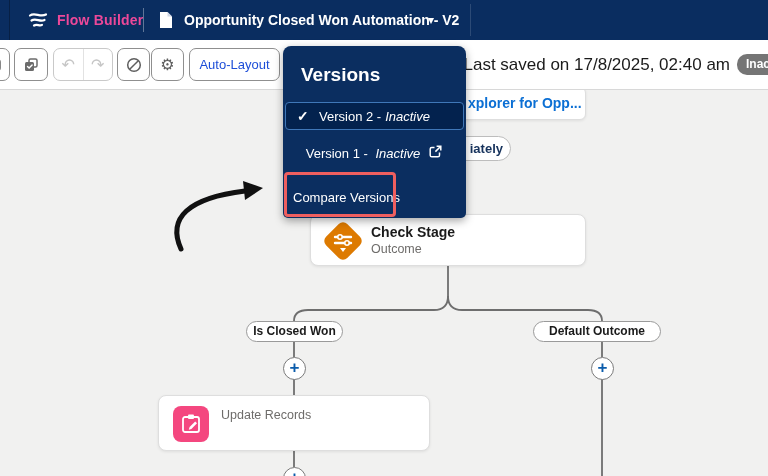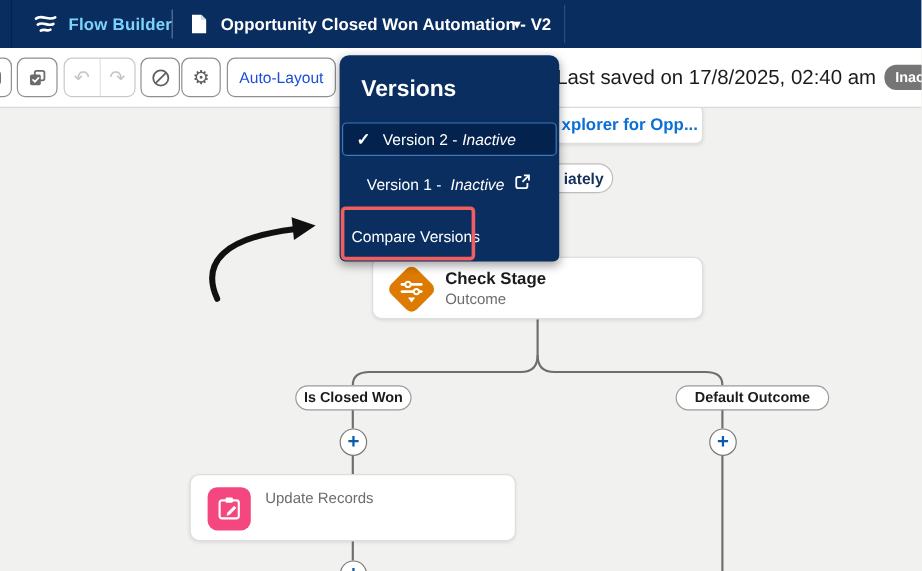--- a/index.html
+++ b/index.html
@@ -3,21 +3,21 @@
 <meta charset="utf-8">
 <style>
   * { margin:0; padding:0; box-sizing:border-box; }
   html,body { width:768px; height:476px; overflow:hidden; }
   body { position:relative; font-family:"Liberation Sans", sans-serif; background:#f1f1f0; }
 
   
   .navbar { position:absolute; left:0; top:0; width:768px; height:40px; background:#0a2d60; z-index:4; display:flex; align-items:center; }
   .nav-edge-line { position:absolute; left:9px; top:0; width:1px; height:40px; background:rgba(0,0,0,.28); }
   .nav-flow-icon { position:absolute; left:27px; top:10px; }
-  .nav-app-label { position:absolute; left:57px; top:0; line-height:40px; color:#7dd3fc; font-size:14px; font-weight:600; letter-spacing:.2px; }
+  .nav-app-label { position:absolute; left:57px; top:0; line-height:40px; color:#ec4899; font-size:14px; font-weight:600; letter-spacing:.2px; }
   .nav-divider { position:absolute; left:143px; top:8px; width:1px; height:24px; background:rgba(255,255,255,.35); }
   .nav-doc-icon { position:absolute; left:159px; top:12px; }
   .nav-flow-title { position:absolute; left:184px; top:0; line-height:40px; color:#fff; font-size:14px; font-weight:600; }
   .nav-caret { position:absolute; left:428px; top:0; line-height:40px; color:#fff; font-size:12px; }
   .nav-section-line { position:absolute; left:470px; top:4px; width:1px; height:32px; background:rgba(255,255,255,.14); }
 
   
   .toolbar { position:absolute; left:0; top:40px; width:768px; height:50px; background:#fff; border-bottom:1px solid #d8d8d8; z-index:3; }
   .tb-btn { position:absolute; top:8px; height:33px; background:#fff; border:1px solid #8f8f8f; border-radius:7px; display:flex; align-items:center; justify-content:center; color:#5f5f5f; }
   .tb-cut   { left:-23px; width:33px; }
@@ -48,21 +48,21 @@
   .update-node .txt { position:absolute; left:62px; top:11px; }
 
   .diamond-wrap { position:absolute; left:11px; top:5px; width:42px; height:42px; }
   .diamond { position:absolute; left:6px; top:6px; width:30px; height:30px; background:#dd7a01; border-radius:6px; transform:rotate(45deg); }
   .diamond-glyph { position:absolute; left:0; top:0; width:42px; height:42px; }
 
   .update-icon { position:absolute; left:14px; top:10px; width:36px; height:36px; background:#f4477f; border-radius:8px; display:flex; align-items:center; justify-content:center; }
 
   .branch-pill { position:absolute; top:321px; height:21px; background:#fff; border:1px solid #9a9a9a; border-radius:11px; z-index:2; font-size:12px; font-weight:700; color:#1b1b1b; text-align:center; line-height:19px; }
   .pill-left { left:246px; width:97px; }
-  .pill-right { left:563px; width:128px; }
+  .pill-right { left:533px; width:128px; }
 
   .plus-circle { position:absolute; width:23px; height:23px; background:#fff; border:1.5px solid #7a7a7a; border-radius:50%; z-index:2; color:#0b5cab; font-size:17px; font-weight:700; text-align:center; line-height:20px; }
   .plus-l { left:283px; top:357px; }
   .plus-r { left:591px; top:357px; }
   .plus-b { left:283px; top:467px; }
 
   
   .versions-panel { position:absolute; left:283px; top:46px; width:183px; height:172px; background:#0b2e60; border-radius:8px 8px 5px 5px; box-shadow:0 3px 8px rgba(0,0,0,.35); z-index:5; color:#fff; }
   .vp-title { position:absolute; left:18px; top:18px; font-size:19px; font-weight:700; }
   .vp-row { position:absolute; left:2px; width:179px; height:28px; display:flex; align-items:center; justify-content:center; font-size:13px; }

